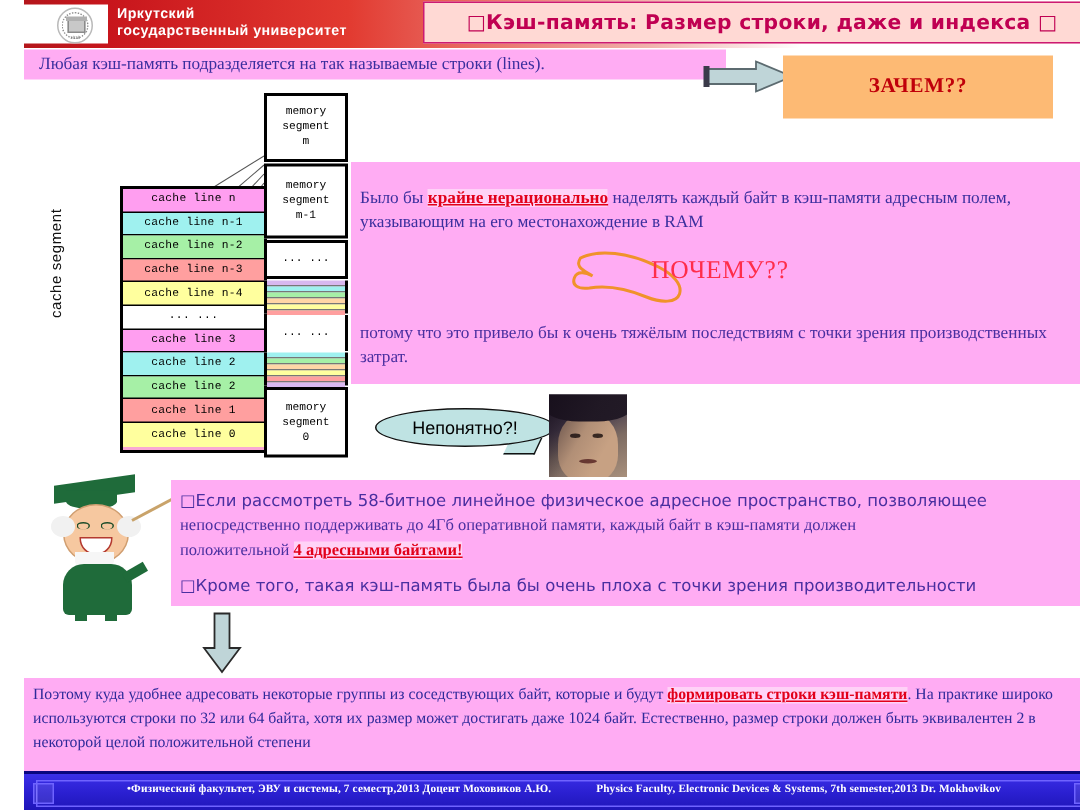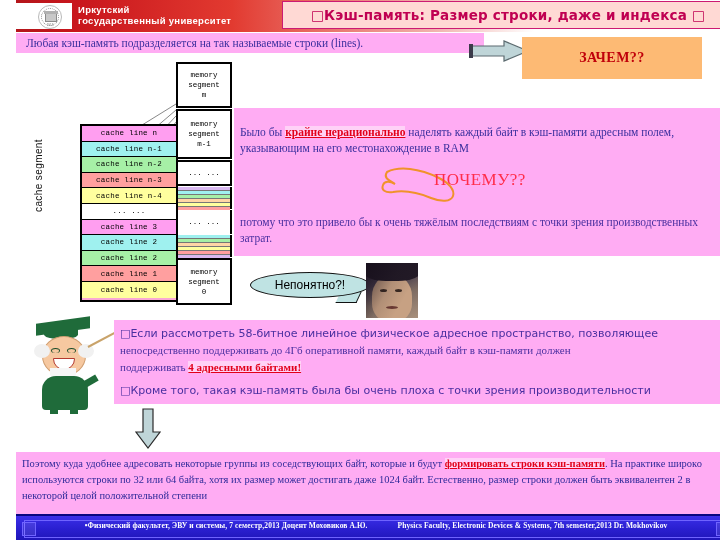--- a/index.html
+++ b/index.html
@@ -319,21 +319,21 @@
     <div class="body"></div>
     <div class="legL"></div>
       <div class="legR"></div>
     <div class="armR"></div>
     <div class="pointer"></div>
   </div>
 
   <div class="pink2 p-box3">
     <div class="ln sq">□Если рассмотреть 58-битное линейное физическое адресное пространство, позволяющее</div>
     <div class="ln">непосредственно поддерживать до 4Гб оперативной памяти, каждый байт в кэш-памяти должен</div>
-    <div class="ln"><span>поддерживать </span><span class="hl-red">4 адресными байтами!</span></div>
+    <div class="ln"><span>положительной </span><span class="hl-red">4 адресными байтами!</span></div>
     <div class="ln2 sq">□Кроме того, такая кэш-память была бы очень плоха с точки зрения производительности</div>
   </div>
 
   <div class="arrow-down-1">
     <svg viewBox="0 0 28 42" width="28" height="42">
       <polygon points="9,1 19,1 19,24 26,24 14,40 2,24 9,24" fill="#bfd5d8" stroke="#2a2a2a" stroke-width="1.2"></polygon>
     </svg>
   </div>
 
   <div class="pink2 p-bottom">

